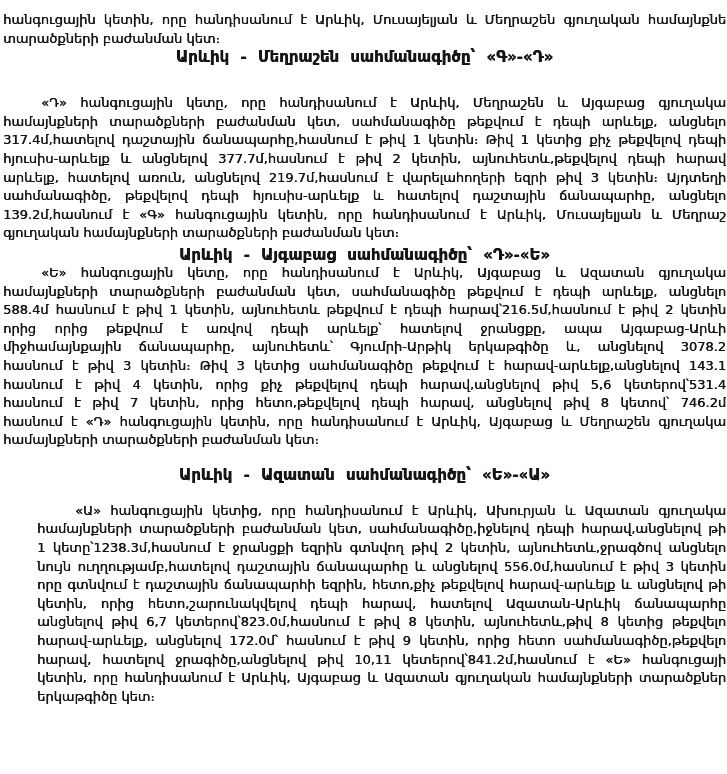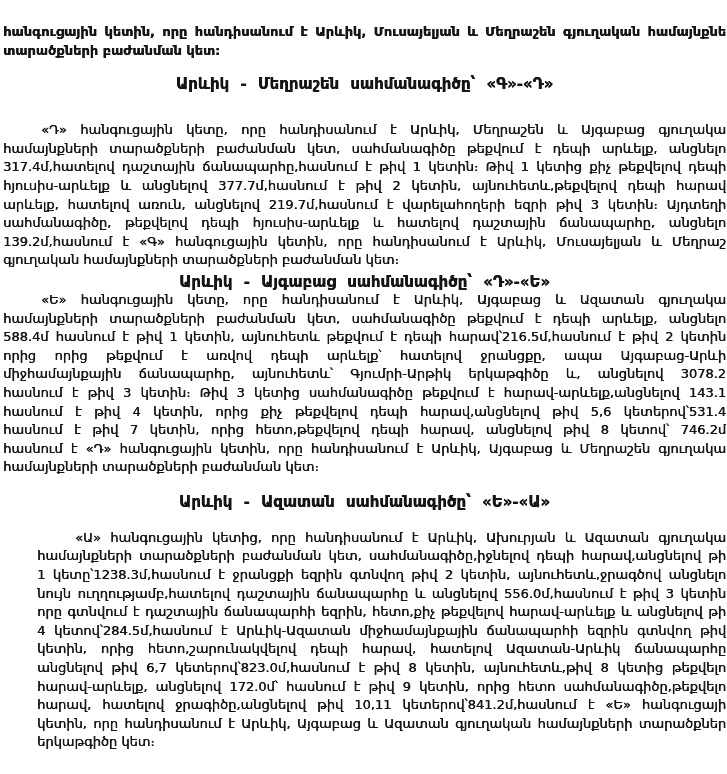--- a/index.html
+++ b/index.html
@@ -36,22 +36,22 @@
   .line.indent { text-indent: 38px; }
   .heading {
     margin: 0;
     font-size: 15px;
     line-height: 18px;
     font-weight: bold;
     text-align: center;
     word-spacing: 6px;
     text-shadow: 0.4px 0 0 currentColor;
   }
-  .intro   { margin-top: 20px; font-weight: bold; }
-  #heading-1 { margin-top: 15px; }
+  .intro   { margin-top: 8px; }
+  #heading-1 { }
   #paragraph-1 { margin-top: 28px; }
   #heading-2 { margin-top: 3px; }
   #paragraph-2 { }
   #heading-3 { margin-top: 16px; }
   #paragraph-3 { margin-top: 18px; margin-left: 34px; }
 </style>
 </head>
 <body>
 
 <div class="page">
@@ -90,21 +90,20 @@
   </div>
 
   <h2 class="heading" id="heading-3">Արևիկ - Ազատան սահմանագիծը՝ «Ե»-«Ա»</h2>
 
   <div id="paragraph-3">
     <div class="line justified indent">«Ա» հանգուցային կետից, որը հանդիսանում է Արևիկ, Ախուրյան և Ազատան գյուղակա</div>
     <div class="line justified">համայնքների տարածքների բաժանման կետ, սահմանագիծը,իջնելով դեպի հարավ,անցնելով թի</div>
     <div class="line justified">1 կետը՝1238.3մ,հասնում է ջրանցքի եզրին գտնվող թիվ 2 կետին, այնուհետև,ջրագծով անցնելո</div>
     <div class="line justified">նույն ուղղությամբ,հատելով դաշտային ճանապարհը և անցնելով 556.0մ,հասնում է թիվ 3 կետին</div>
     <div class="line justified">որը գտնվում է դաշտային ճանապարհի եզրին, հետո,քիչ թեքվելով հարավ-արևելք և անցնելով թի</div>
-    <div class="line justified">4 կետով՝284.5մ,հասնում է Արևիկ-Ազատան միջհամայնքային ճանապարհի եզրին գտնվող թիվ</div>
     <div class="line justified">կետին, որից հետո,շարունակվելով դեպի հարավ, հատելով Ազատան-Արևիկ ճանապարհը</div>
     <div class="line justified">անցնելով թիվ 6,7 կետերով՝823.0մ,հասնում է թիվ 8 կետին, այնուհետև,թիվ 8 կետից թեքվելո</div>
     <div class="line justified">հարավ-արևելք, անցնելով 172.0մ՝ հասնում է թիվ 9 կետին, որից հետո սահմանագիծը,թեքվելո</div>
     <div class="line justified">հարավ, հատելով ջրագիծը,անցնելով թիվ 10,11 կետերով՝841.2մ,հասնում է «Ե» հանգուցայի</div>
     <div class="line justified">կետին, որը հանդիսանում է Արևիկ, Այգաբաց և Ազատան գյուղական համայնքների տարածքներ</div>
     <div class="line endline">երկաթգիծը կետ։</div>
   </div>
 
 </div>
 

